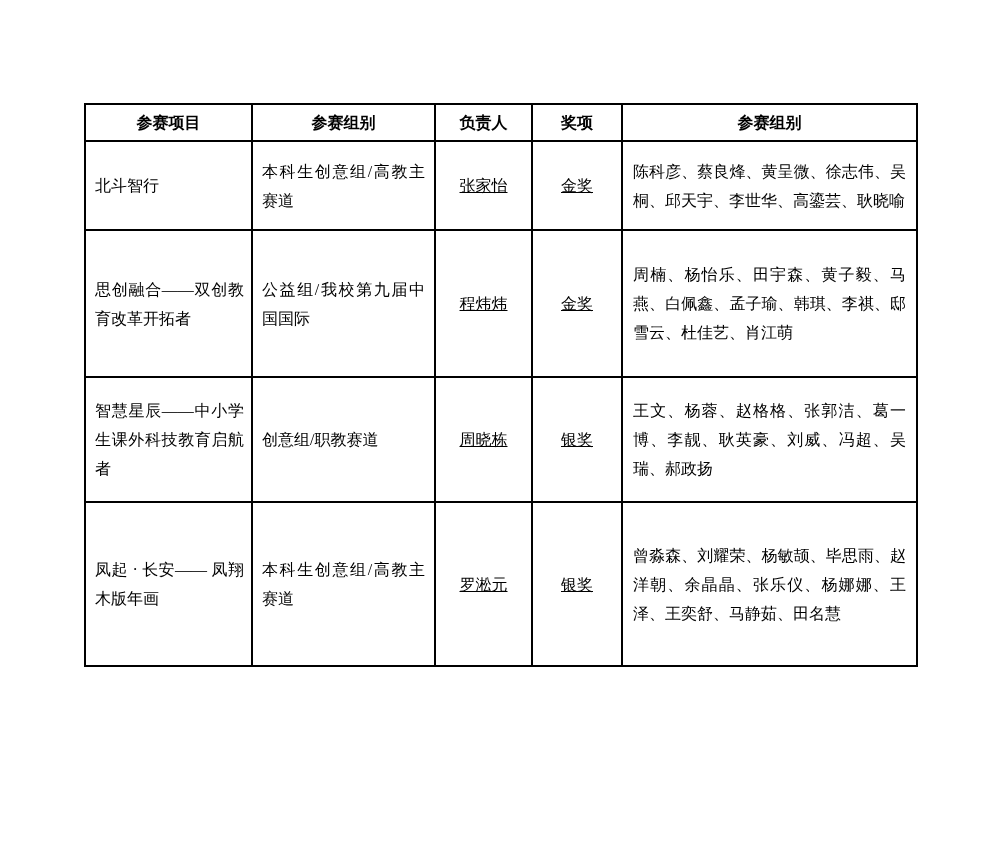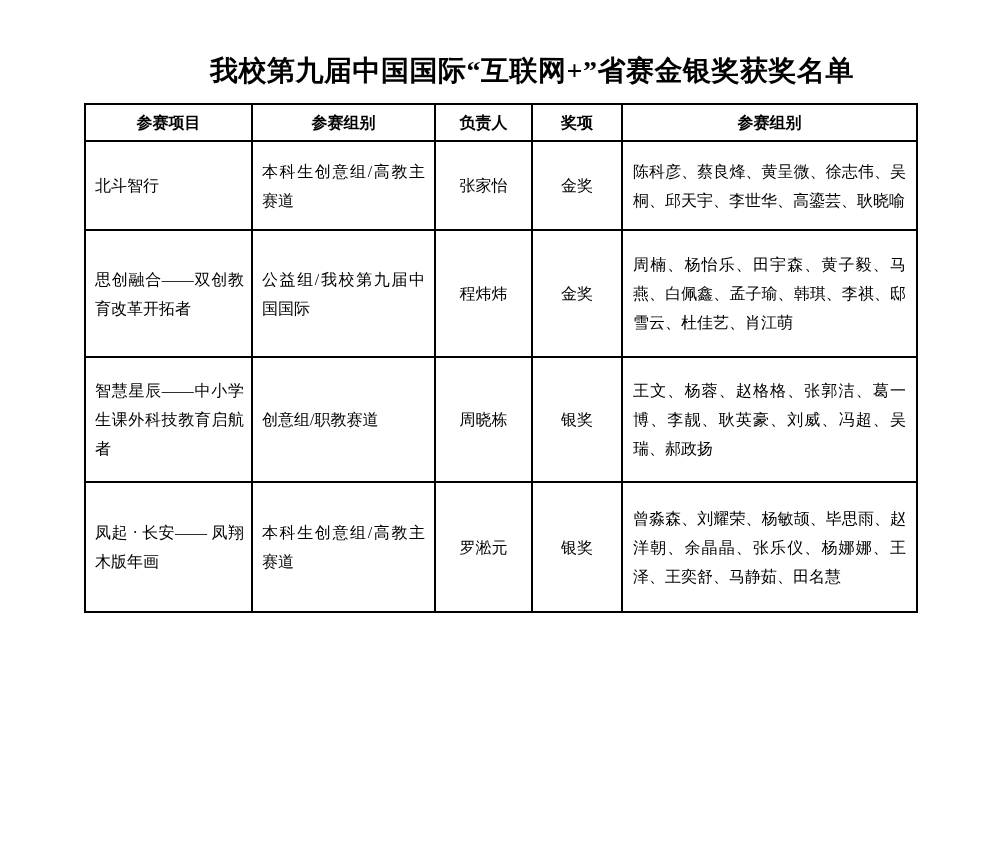--- a/index.html
+++ b/index.html
@@ -48,23 +48,23 @@
     overflow: hidden;
   }
   .award-table th {
     font-weight: bold;
     text-align: center;
     height: 31px;
     padding: 1px 4px;
   }
   thead tr { height: 37px; }
   tbody tr:nth-child(1) { height: 89px; }
-  tbody tr:nth-child(2) { height: 127px; padding-left: 24px; }
+  tbody tr:nth-child(2) { height: 147px; padding-left: 24px; }
   tbody tr:nth-child(3) { height: 125px; margin-left: 12px; }
-  tbody tr:nth-child(4) { height: 130px; }
+  tbody tr:nth-child(4) { height: 164px; }
   tbody tr:nth-child(5) { height: 75px; }
   tbody tr:nth-child(6) { height: 150px; }
 
   td.cell-project {
     text-align: justify;
     text-justify: inter-ideograph;
     padding-left: 9px;
     padding-right: 7px;
   }
   td.cell-group {
@@ -77,34 +77,34 @@
   
   tbody tr:nth-child(5) td.cell-group,
   tbody tr:nth-child(6) td.cell-group {
     text-align: center;
   }
   td.cell-leader,
   td.cell-award {
     text-align: center;
     padding-left: 2px;
     padding-right: 2px;
+    text-decoration: underline;
   }
   td.cell-members {
     text-align: justify;
     text-justify: inter-ideograph;
     padding-left: 10px;
     padding-right: 10px;
   }
 </style>
 </head>
 <body>
 
 <div class="page">
 
-  <div class="doc-title">我校第九届中国国际“互联网+”省赛金银奖获奖名单</div>
 
   <table class="award-table">
     <colgroup>
       <col style="width:167px">
       <col style="width:183px">
       <col style="width:97px">
       <col style="width:90px">
       <col style="width:295px">
     </colgroup>
     <thead>

